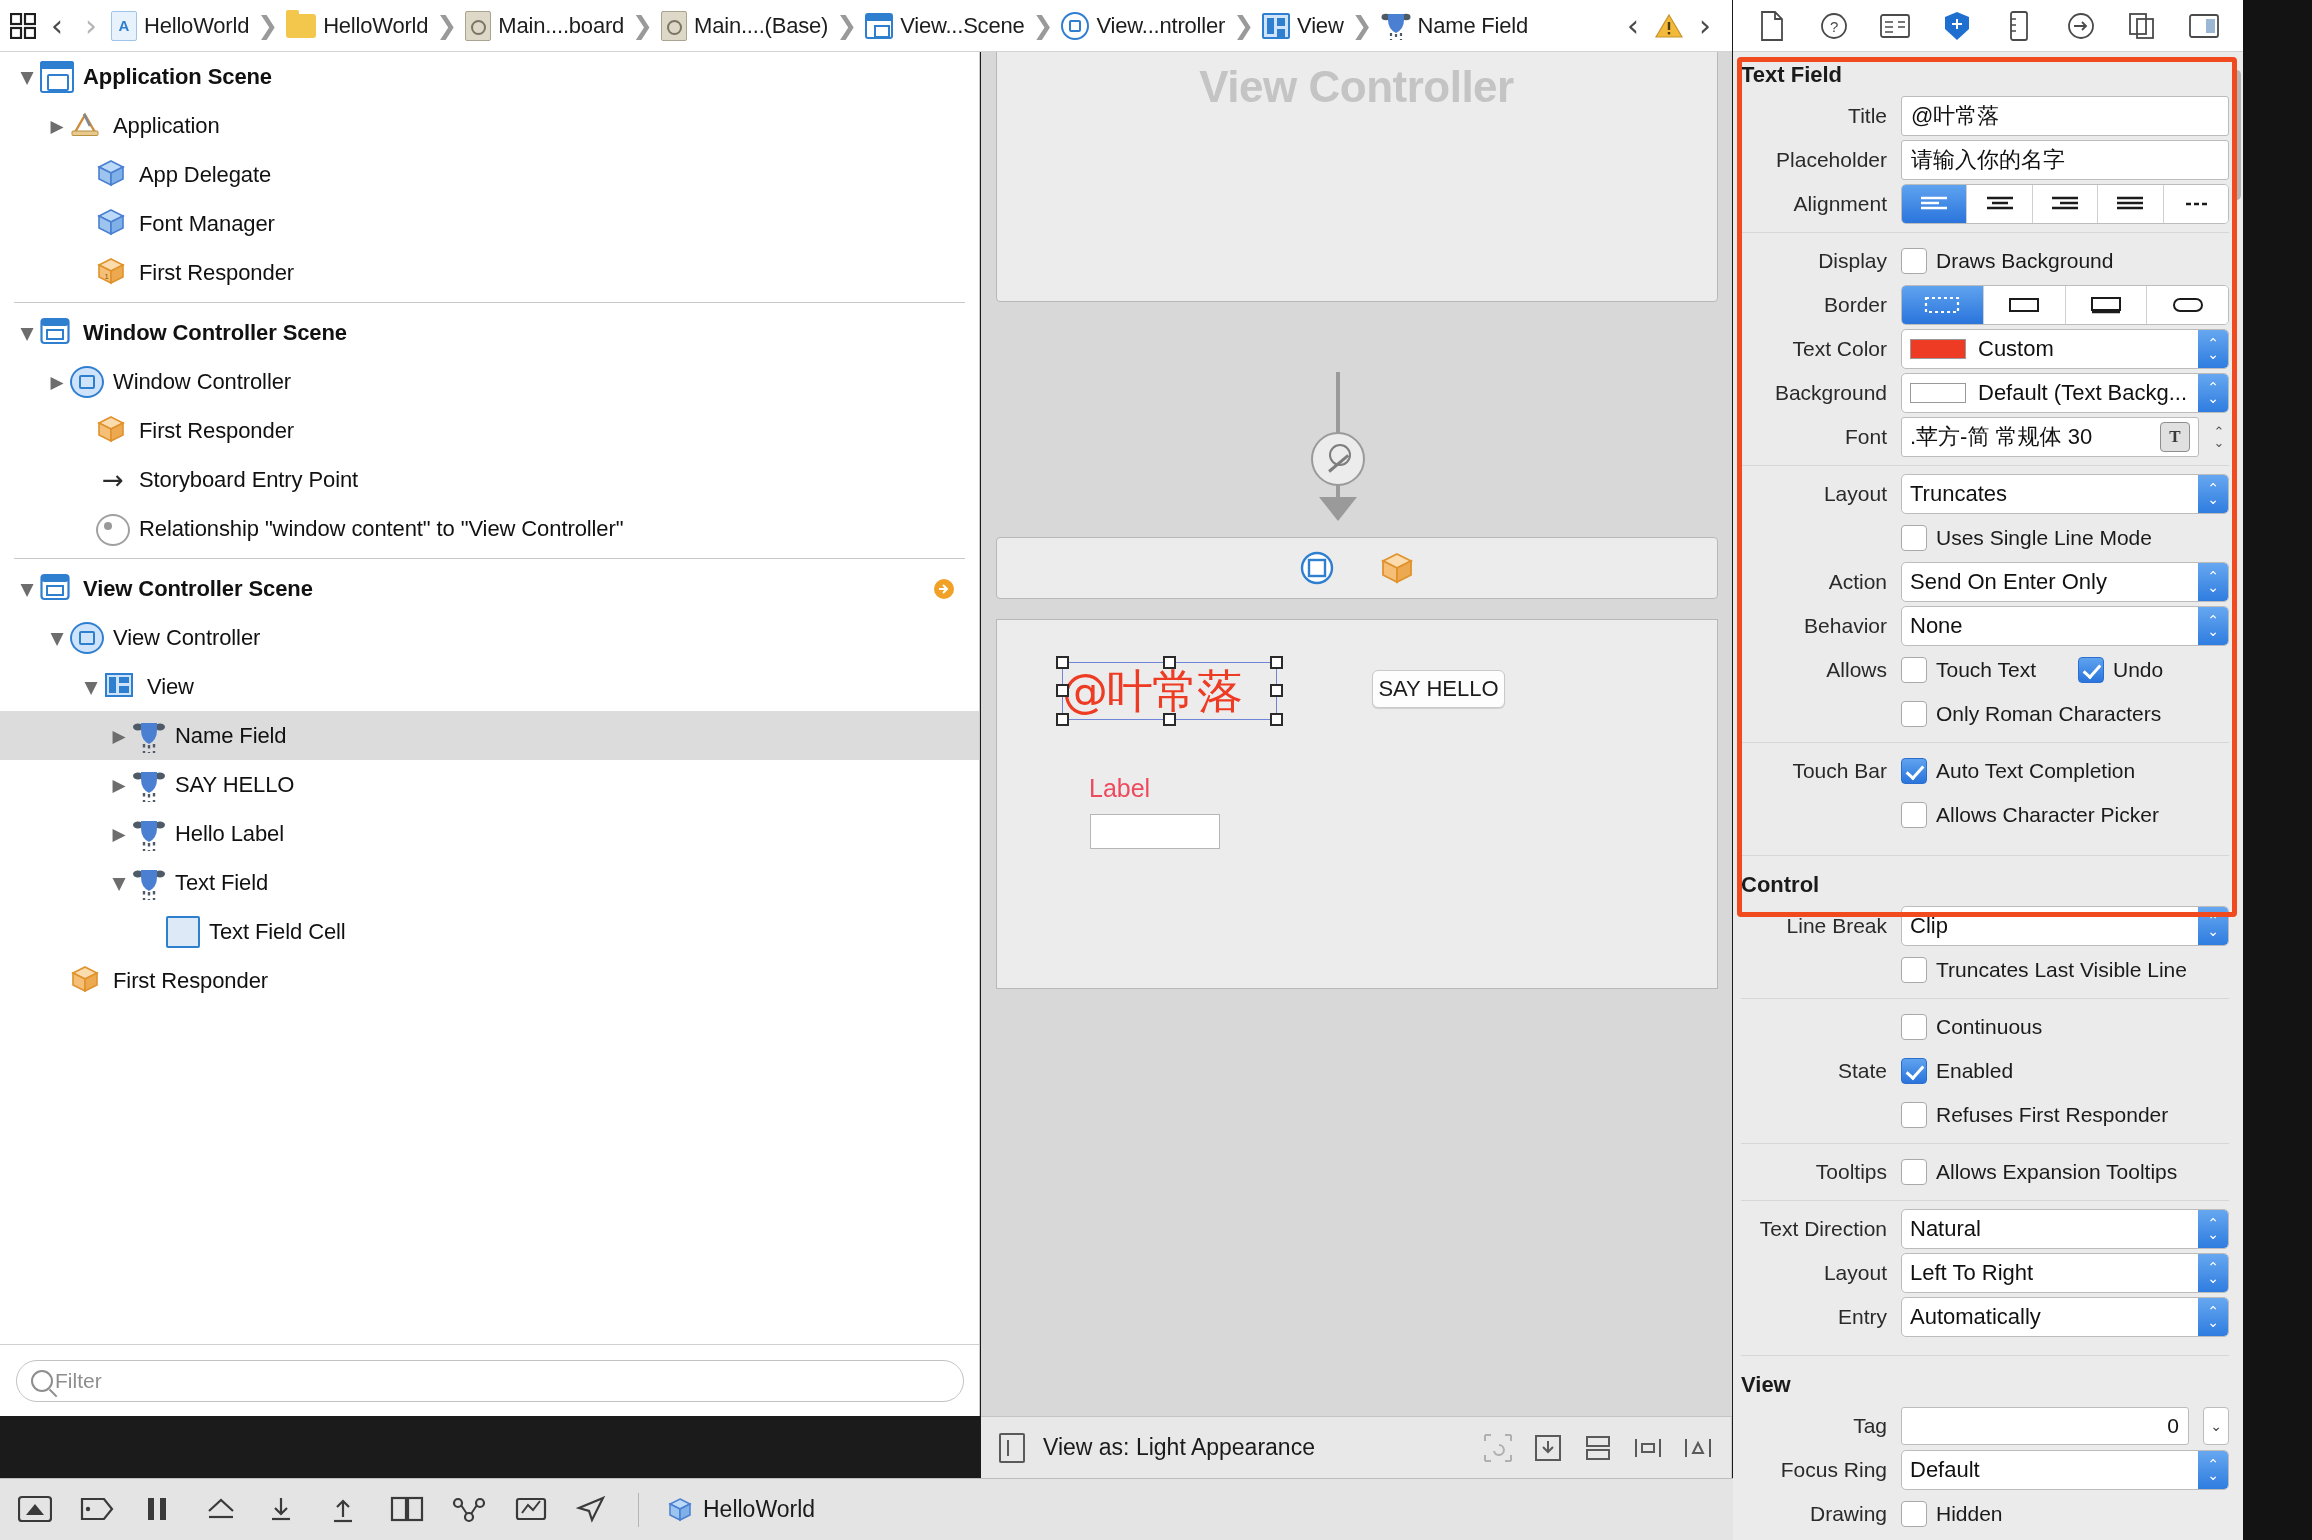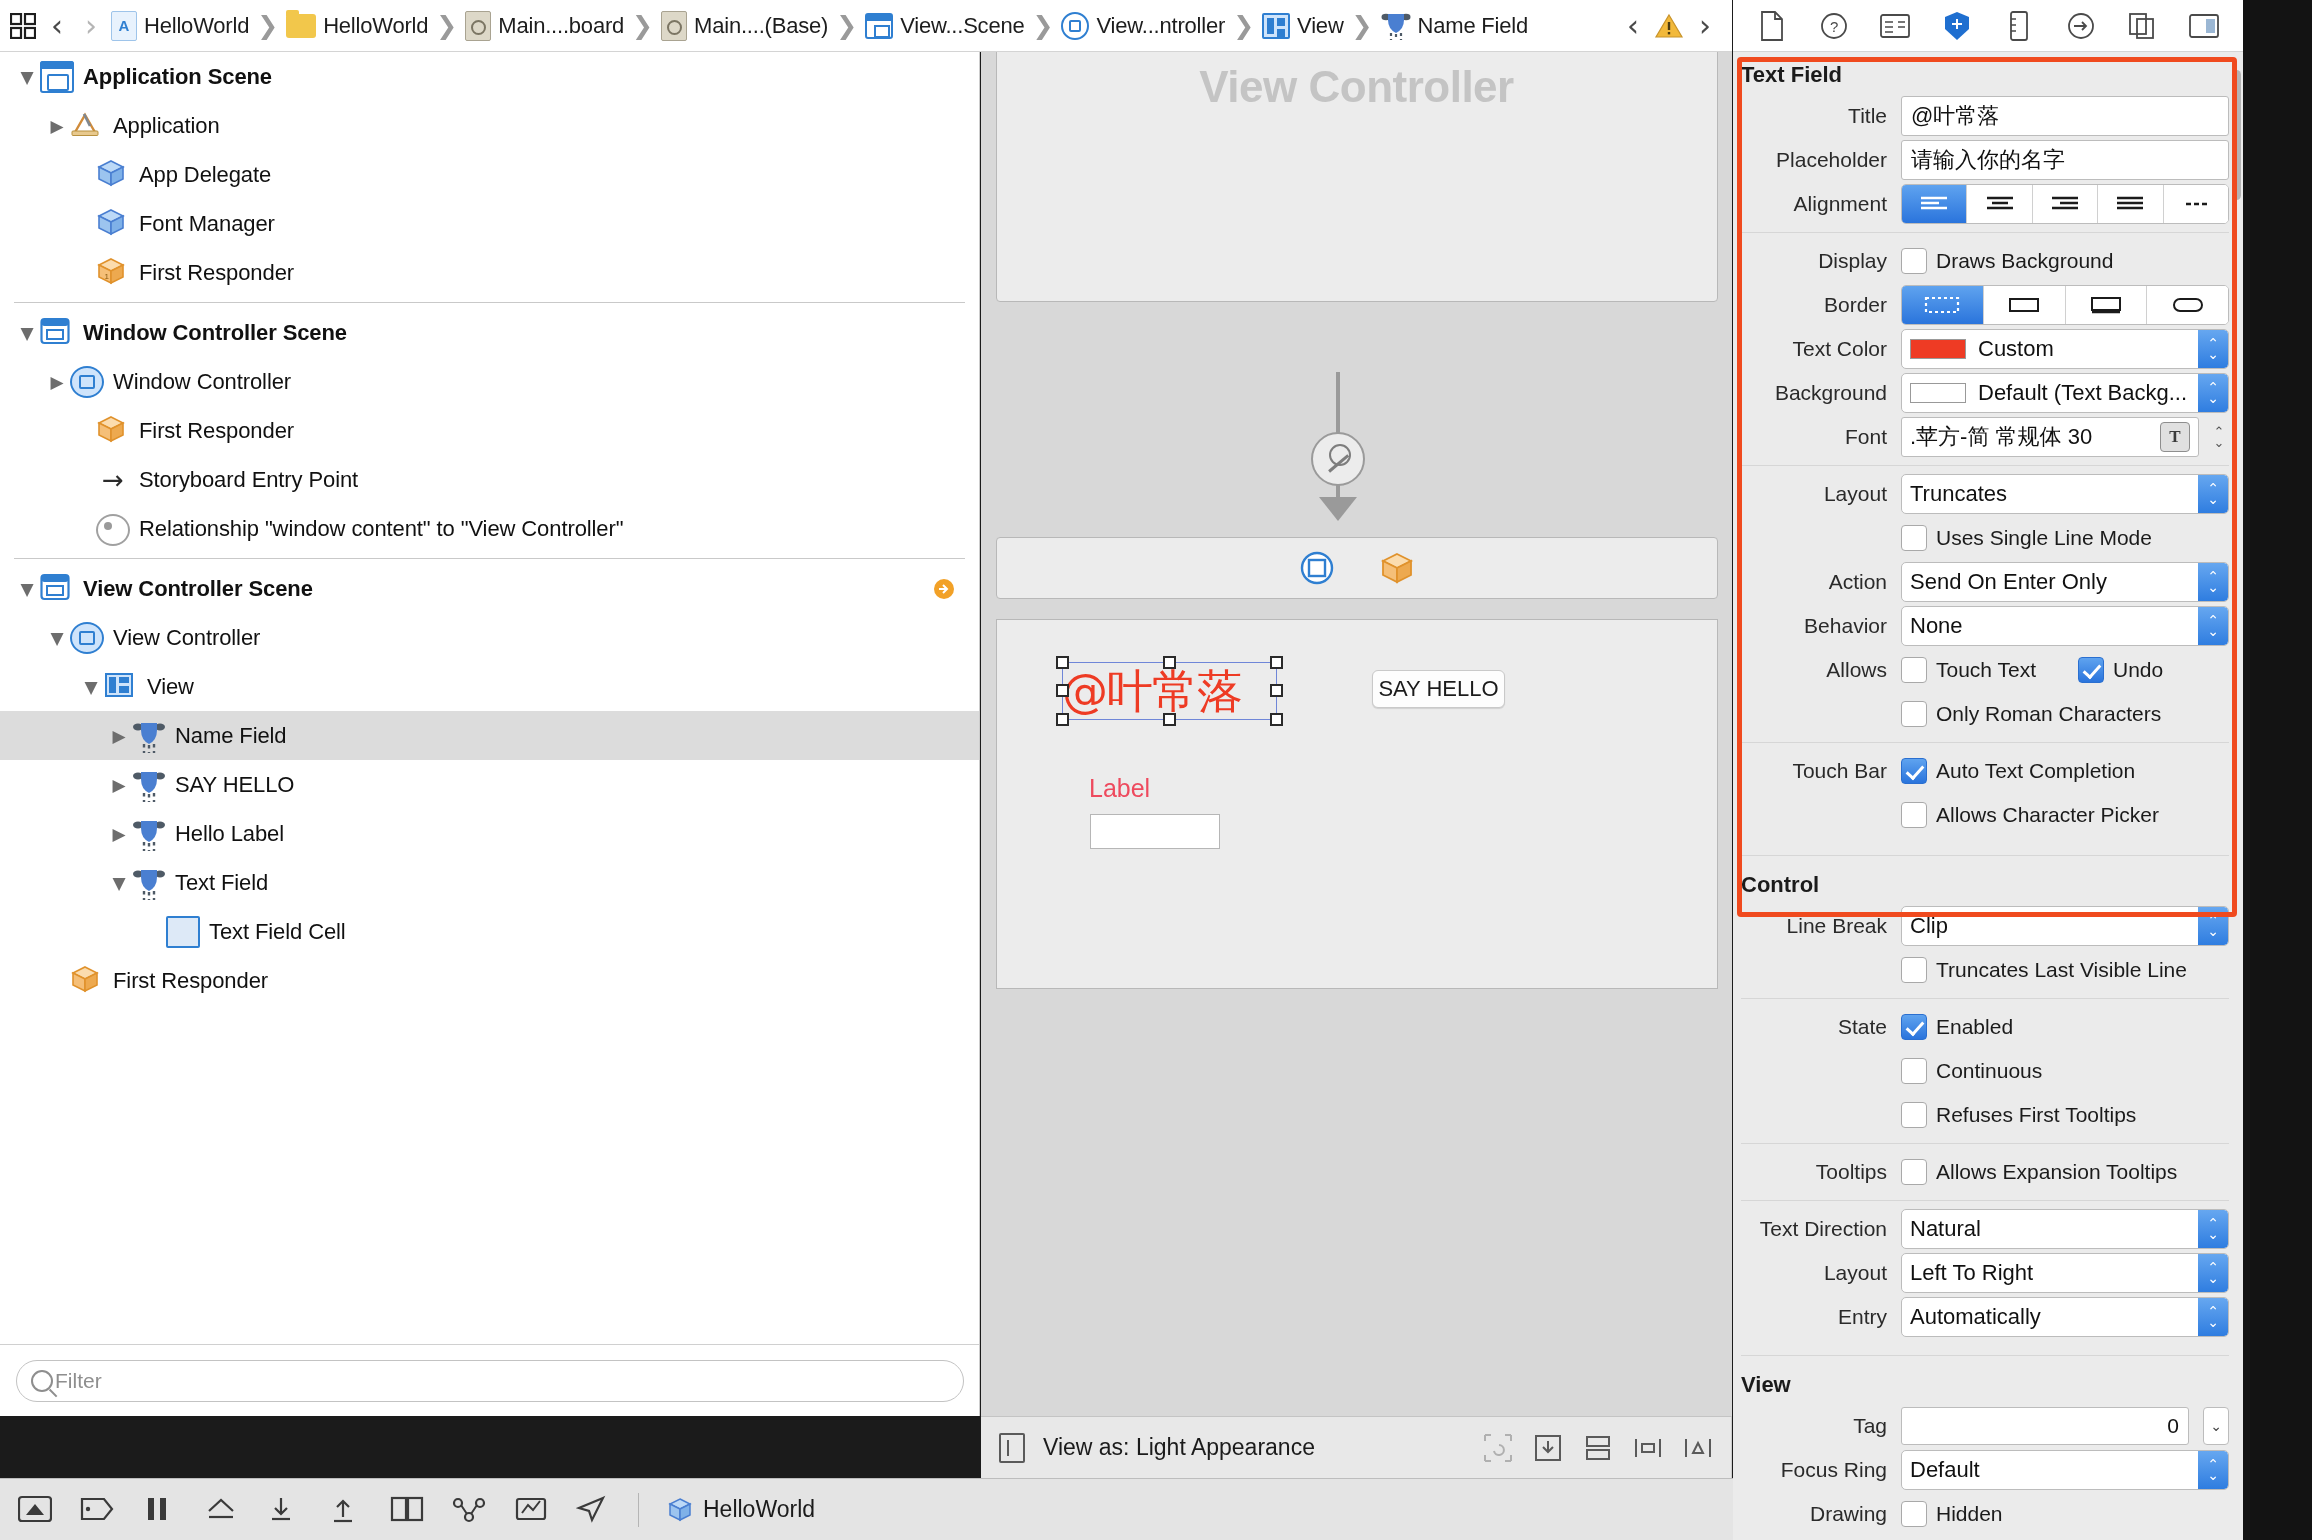--- a/index.html
+++ b/index.html
@@ -1016,45 +1016,45 @@
           <span class="cbxgroup">
             <span class="cbx"></span>
             <span class="cbxlabel">Truncates Last Visible Line</span>
           </span>
         </div>
       </div>
 
       <div class="hr"></div>
 
       <div class="frow">
+        <div class="flabel"></div>
+        <div class="fctl">
+          <span class="cbxgroup">
+            <span class="cbx"></span>
+            <span class="cbxlabel">Continuous</span>
+          </span>
+        </div>
+      </div>
+
+      <div class="frow">
         <div class="flabel">State</div>
         <div class="fctl">
           <span class="cbxgroup">
             <span class="cbx on"></span>
             <span class="cbxlabel">Enabled</span>
           </span>
         </div>
       </div>
 
       <div class="frow">
         <div class="flabel"></div>
         <div class="fctl">
           <span class="cbxgroup">
             <span class="cbx"></span>
-            <span class="cbxlabel">Continuous</span>
-          </span>
-        </div>
-      </div>
-
-      <div class="frow">
-        <div class="flabel"></div>
-        <div class="fctl">
-          <span class="cbxgroup">
-            <span class="cbx"></span>
-            <span class="cbxlabel">Refuses First Tooltips</span>
+            <span class="cbxlabel">Refuses First Responder</span>
           </span>
         </div>
       </div>
 
       <div class="hr"></div>
 
       <div class="frow">
         <div class="flabel">Tooltips</div>
         <div class="fctl">
           <span class="cbxgroup">

